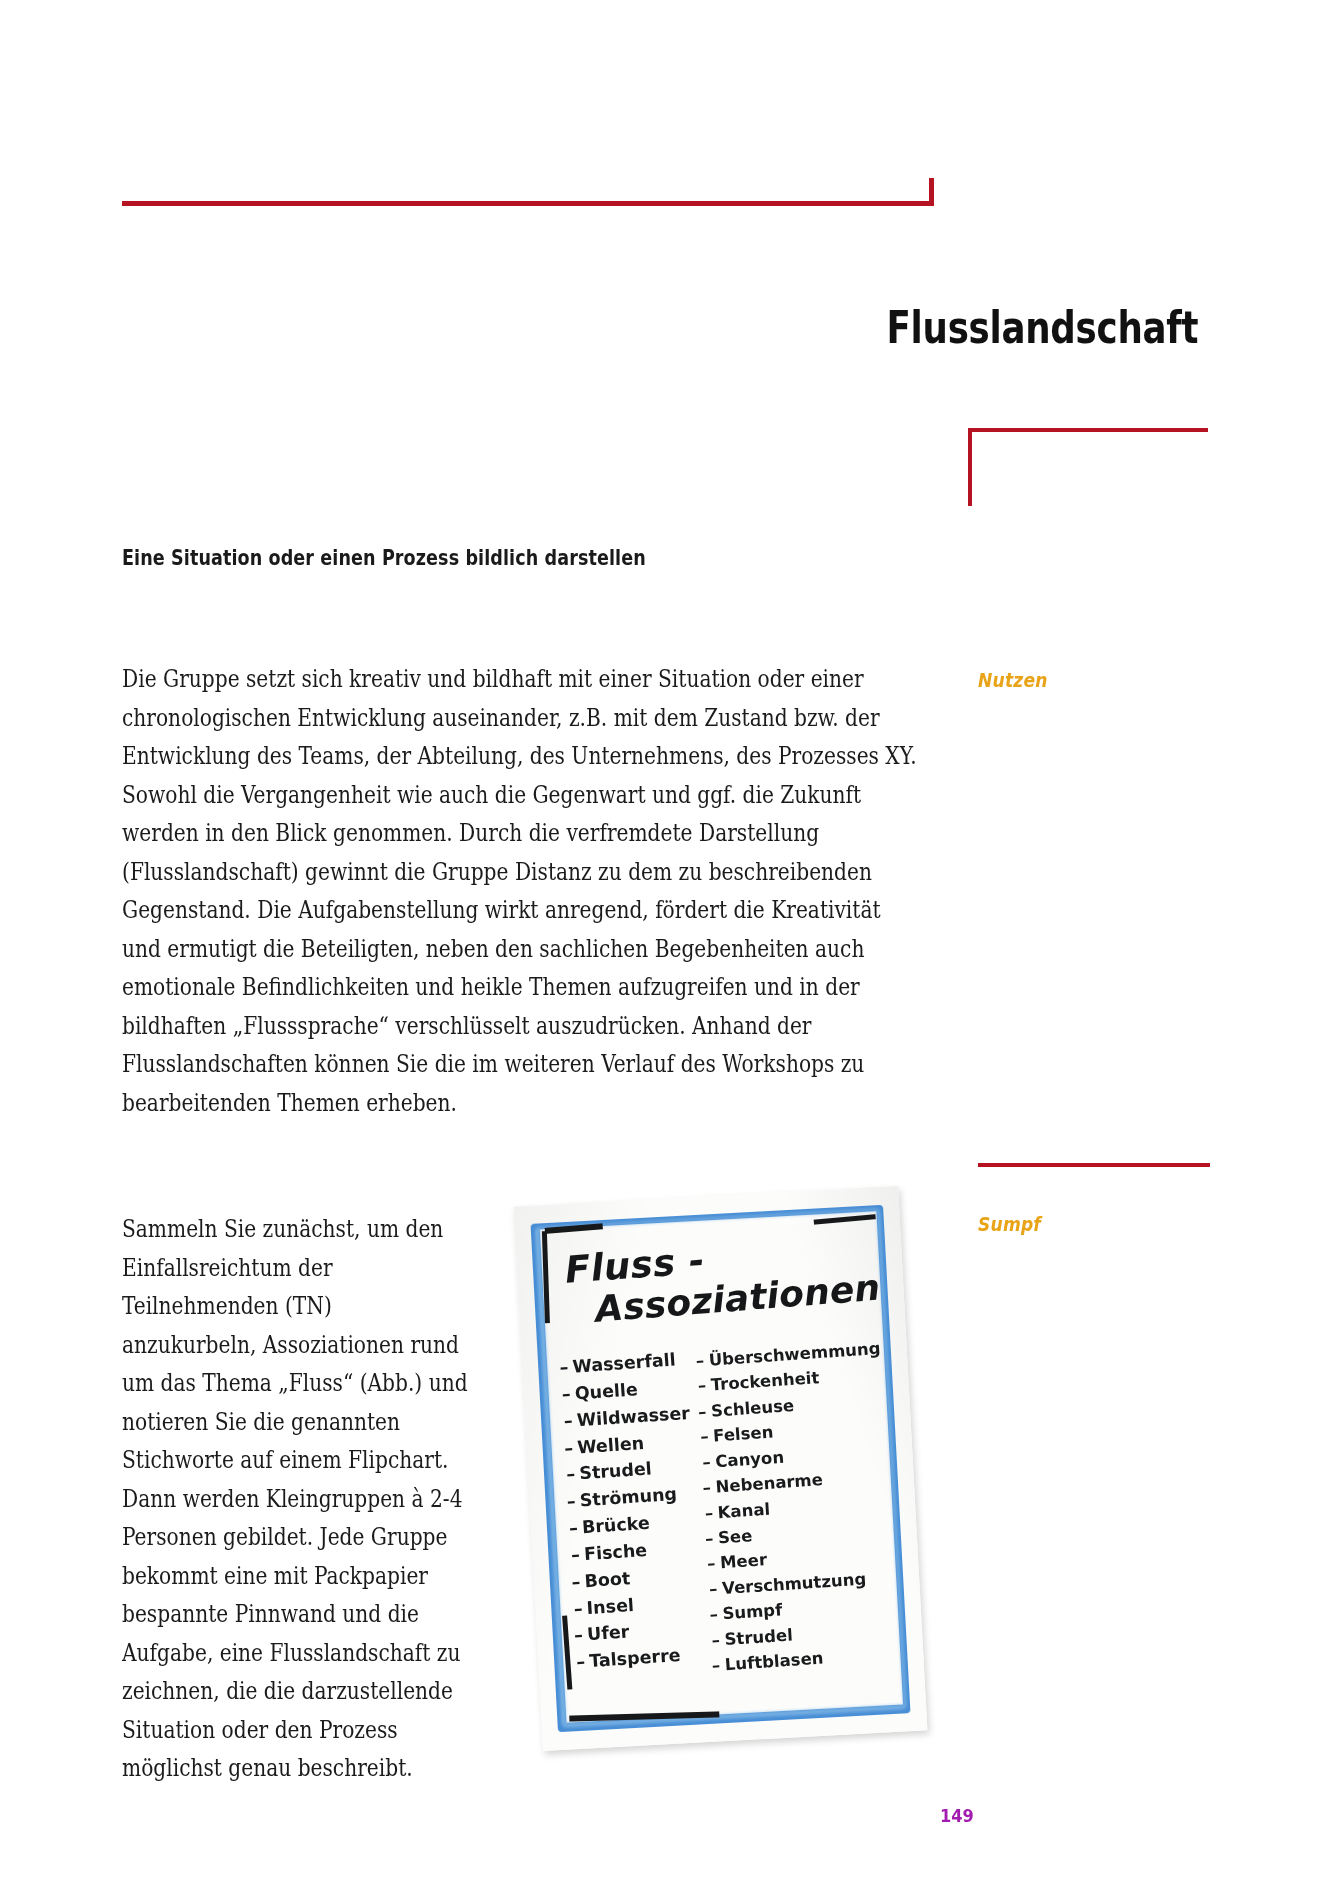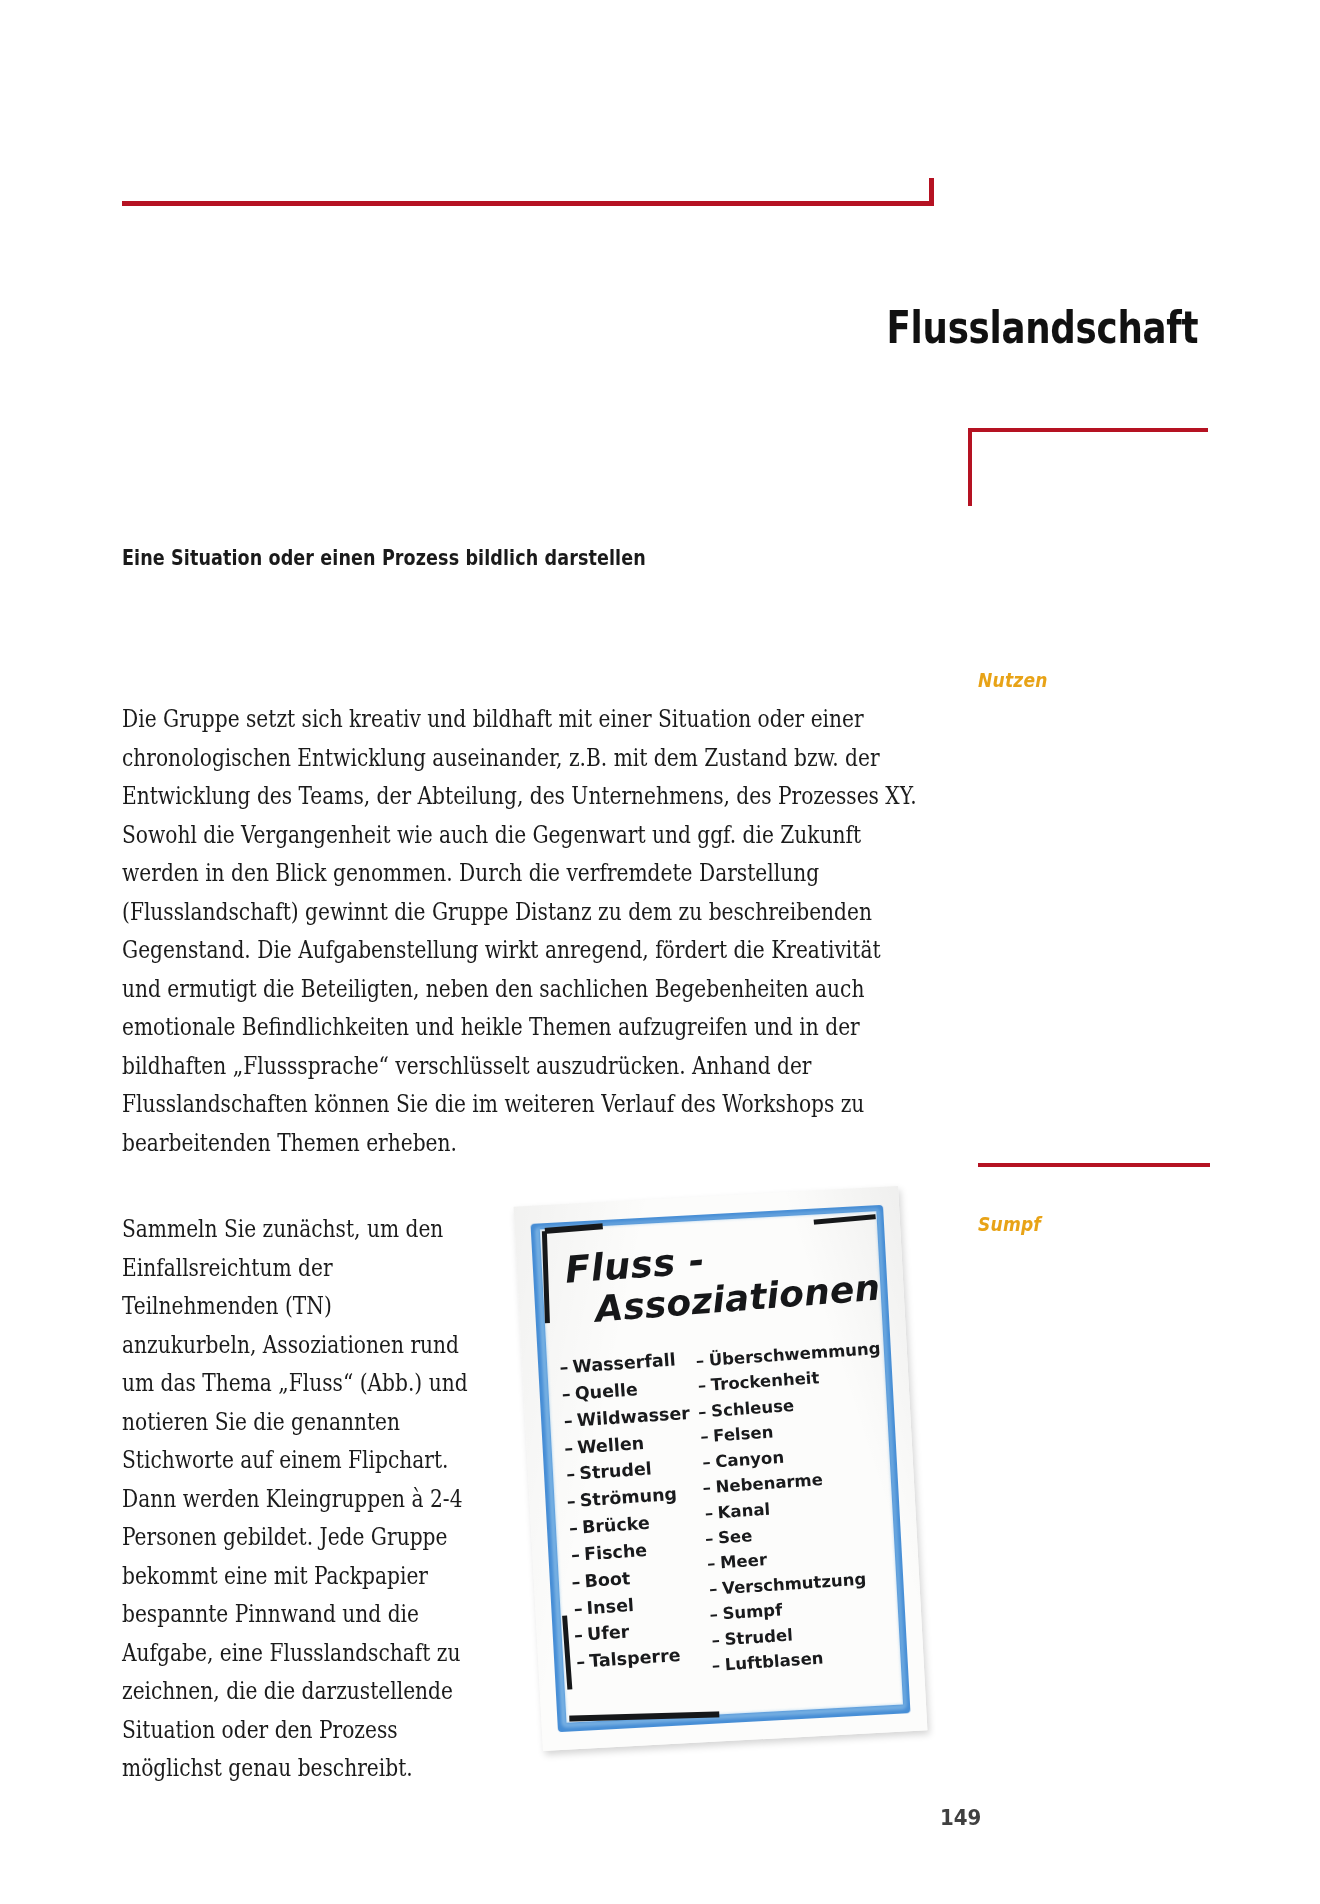--- a/index.html
+++ b/index.html
@@ -95,21 +95,20 @@
     transform-origin: left center;
     white-space: nowrap;
   }
 
   
   .body-col {
     position: absolute;
     left: 122px;
     top: 660px;
     width: 838px;
-    margin-top: 40px;
   }
   .body-col p {
     margin: 0;
     font-family: "DejaVu Serif Condensed", "Liberation Serif", serif;
     font-size: 23.5px;
     line-height: 38.5px;
     color: #1b1b1b;
     text-align: left;
     transform: scaleX(0.955);
     transform-origin: left top;
@@ -293,22 +292,22 @@
     font-size: 16.5px;
   }
 
   
   .page-number {
     position: absolute;
     left: 940px;
     top: 1805px;
     font-family: "DejaVu Sans Condensed", "Liberation Sans Narrow", "Liberation Sans", sans-serif;
     font-weight: 700;
-    font-size: 22px;
-    color: #404040;
+    font-size: 18px;
+    color: #a21caf;
     text-align: right;
   }
 </style>
 </head>
 <body>
 
 <div class="page">
 
   <div class="top-rule"></div>
   <div class="top-rule-tick"></div>

